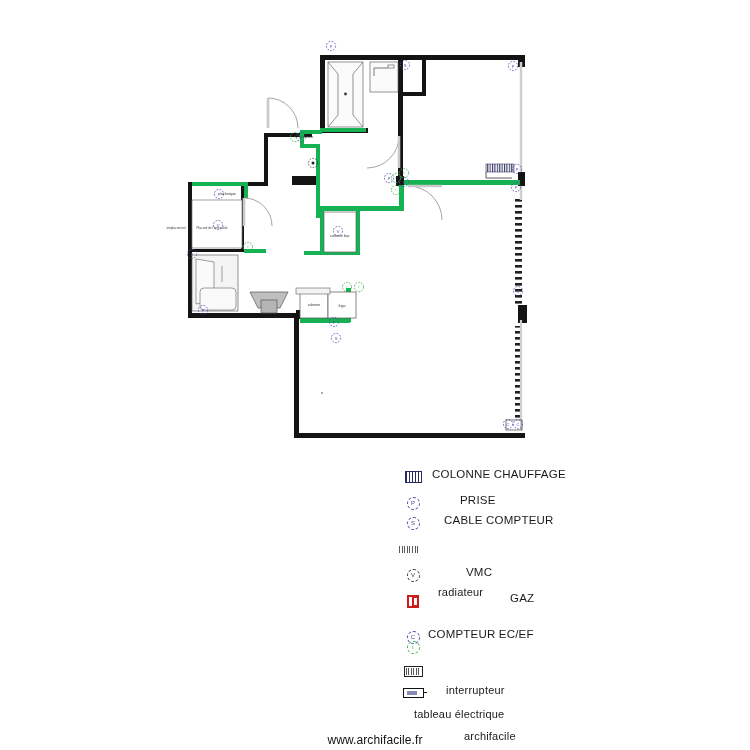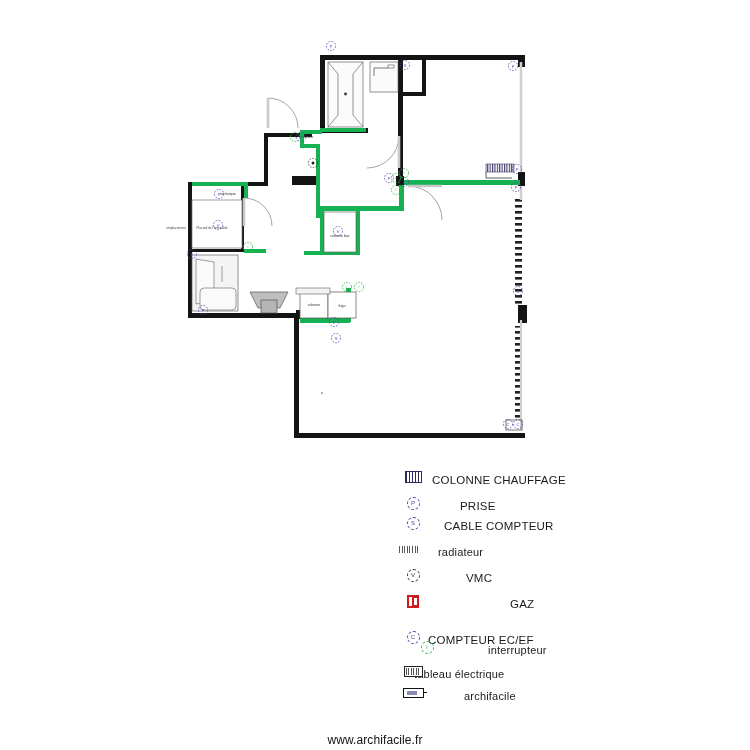--- a/index.html
+++ b/index.html
@@ -3,24 +3,24 @@
 <meta charset="utf-8">
 <style>
   html,body{margin:0;padding:0;background:#ffffff;}
   body{width:750px;height:750px;font-family:"Liberation Sans",sans-serif;overflow:hidden;position:relative;}
 
   #plan-area{position:absolute;left:0;top:0;width:750px;height:460px;}
   #plan-svg{position:absolute;left:0;top:0;}
 
   
   #legend{position:absolute;left:400px;top:468px;width:350px;height:240px;}
-  .legend-row{position:absolute;display:flex;align-items:flex-end;height:18px;}
+  .legend-row{position:absolute;display:flex;align-items:flex-start;height:18px;}
   .legend-sym{width:26px;height:18px;display:flex;align-items:center;justify-content:center;flex:0 0 26px;}
   .legend-label{font-size:11.5px;color:#1a1a1a;white-space:nowrap;letter-spacing:.2px;}
-  .legend-label.lc{font-size:11px;}
+  .legend-label.lc{font-size:11px;margin-top:46px;}
 
   
   .sym-colonne{display:block;width:15px;height:10px;border:1px solid #2b2b63;
      background:repeating-linear-gradient(90deg,#2b2b63 0 1px,#fff 1px 3px);}
   .sym-circle{display:block;width:11px;height:11px;border-radius:50%;
      border:1px dashed #4444aa;position:relative;}
   .sym-circle.green{border-color:#3cb44a;}
   .sym-circle i{position:absolute;left:50%;top:50%;transform:translate(-50%,-50%);
      font-size:6px;font-style:normal;color:#4a4a9e;line-height:1;}
   .sym-circle.green i{color:#3cb44a;}
@@ -323,21 +323,21 @@
 
   <div class="legend-row" style="left:0px;top:160px;">
     <span class="legend-sym">
         <i class="sym-circle">
           <i>C</i>
         </i>
       </span>
     <span class="legend-label" style="margin-left:2px;">COMPTEUR EC/EF</span>
   </div>
 
-  <div class="legend-row" style="left:14px;top:170px;gap:28px;">
+  <div class="legend-row" style="left:0px;top:170px;">
     <span class="legend-sym">
         <i class="sym-circle green">
           <i>i</i>
         </i>
       </span>
     <span class="legend-label lc" style="margin-left:20px;">interrupteur</span>
   </div>
 
   <div class="legend-row" style="left:0px;top:194px;">
     <span class="legend-sym">

